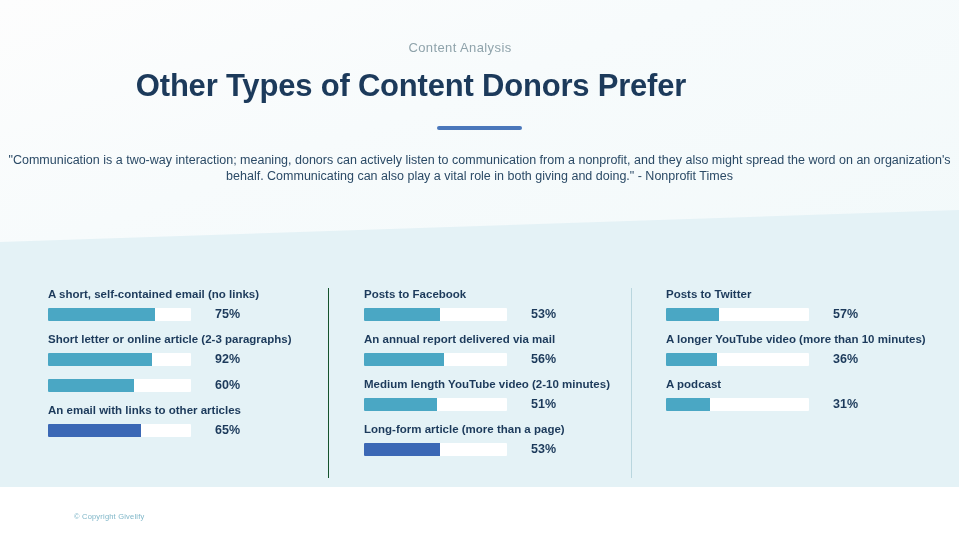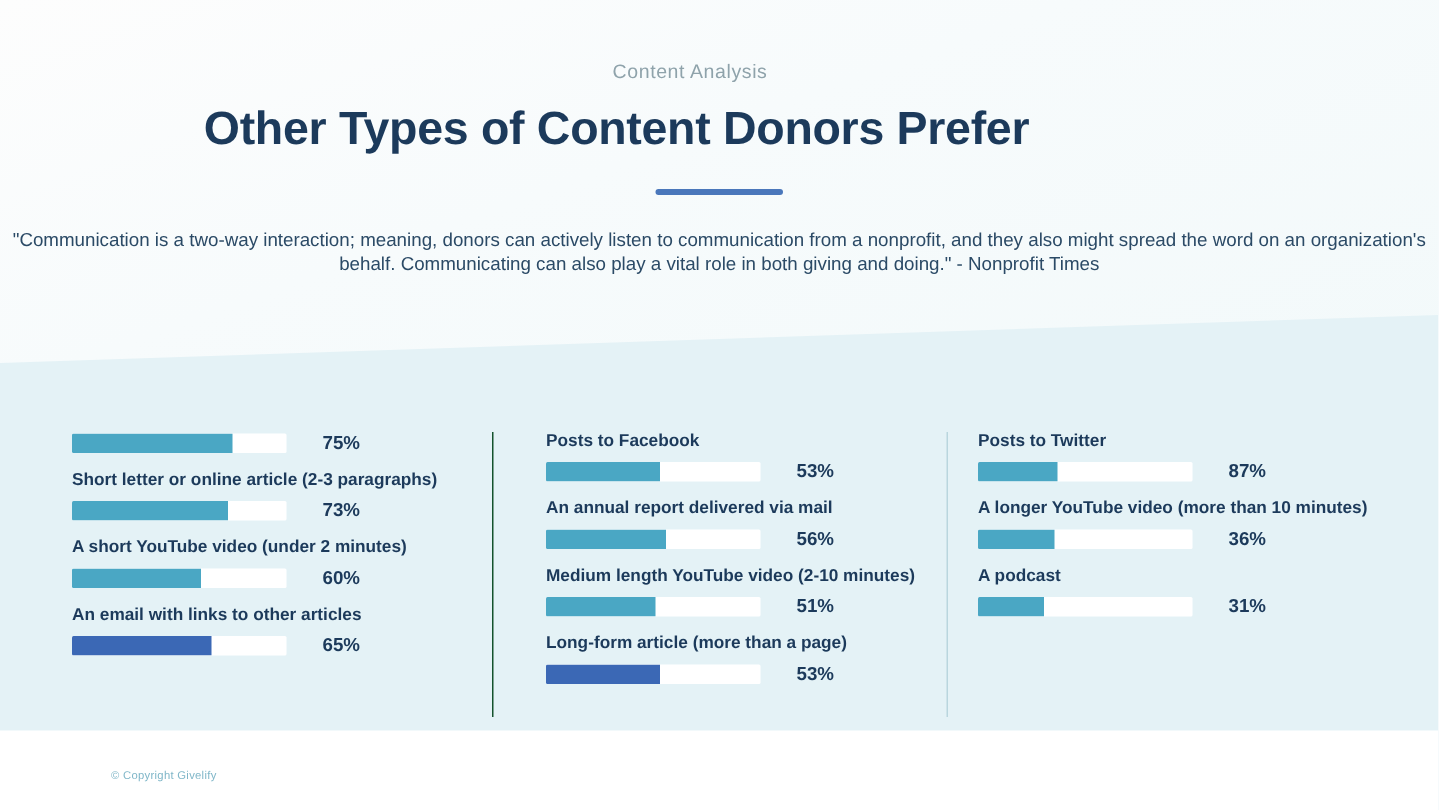--- a/index.html
+++ b/index.html
@@ -95,21 +95,21 @@
     height: 190px;
     display: flex;
   }
   .col {
     position: relative;
     box-sizing: border-box;
     padding-left: 0;
   }
   .col-1 { width: 328px; padding-left: 48px; }
   .col-2 { width: 303px; padding-left: 35px; border-left: 1px solid #14532d; }
-  .col-3 { width: 273px; padding-left: 20px; border-left: 1px solid #b9d6de; }
+  .col-3 { width: 273px; padding-left: 34px; border-left: 1px solid #b9d6de; }
 
   .item { margin-bottom: 12px; }
   .item-label {
     font-size: 11.5px;
     font-weight: bold;
     color: #1c3a5b;
     margin-bottom: 7px;
     white-space: nowrap;
   }
   .bar-row {
@@ -156,38 +156,38 @@
   <div class="bottom-white"></div>
 
   <div class="eyebrow">Content Analysis</div>
   <div class="title">Other Types of Content Donors Prefer</div>
   <div class="rule"></div>
   <div class="quote">"Communication is a two-way interaction; meaning, donors can actively listen to communication from a nonprofit, and they also might spread the word on an organization's behalf. Communicating can also play a vital role in both giving and doing." - Nonprofit Times</div>
 
   <div class="columns">
     <div class="col col-1">
         <div class="item">
+          <div class="item-label">A short, self-contained email (no links)</div>
           <div class="bar-row">
             <div class="track">
               <div class="fill" style="width: 75%;"></div>
             </div>
             <div class="value">75%</div>
           </div>
         </div>
         <div class="item">
           <div class="item-label">Short letter or online article (2-3 paragraphs)</div>
           <div class="bar-row">
             <div class="track">
               <div class="fill" style="width: 73%;"></div>
             </div>
-            <div class="value">73%</div>
-          </div>
-        </div>
-        <div class="item">
-          <div class="item-label">A short YouTube video (under 2 minutes)</div>
+            <div class="value">92%</div>
+          </div>
+        </div>
+        <div class="item">
           <div class="bar-row">
             <div class="track">
               <div class="fill" style="width: 60%;"></div>
             </div>
             <div class="value">60%</div>
           </div>
         </div>
         <div class="item">
           <div class="item-label">An email with links to other articles</div>
           <div class="bar-row">
@@ -236,21 +236,21 @@
           </div>
         </div>
       </div>
     <div class="col col-3">
         <div class="item">
           <div class="item-label">Posts to Twitter</div>
           <div class="bar-row">
             <div class="track">
               <div class="fill" style="width: 37%;"></div>
             </div>
-            <div class="value">87%</div>
+            <div class="value">57%</div>
           </div>
         </div>
         <div class="item">
           <div class="item-label">A longer YouTube video (more than 10 minutes)</div>
           <div class="bar-row">
             <div class="track">
               <div class="fill" style="width: 36%;"></div>
             </div>
             <div class="value">36%</div>
           </div>

